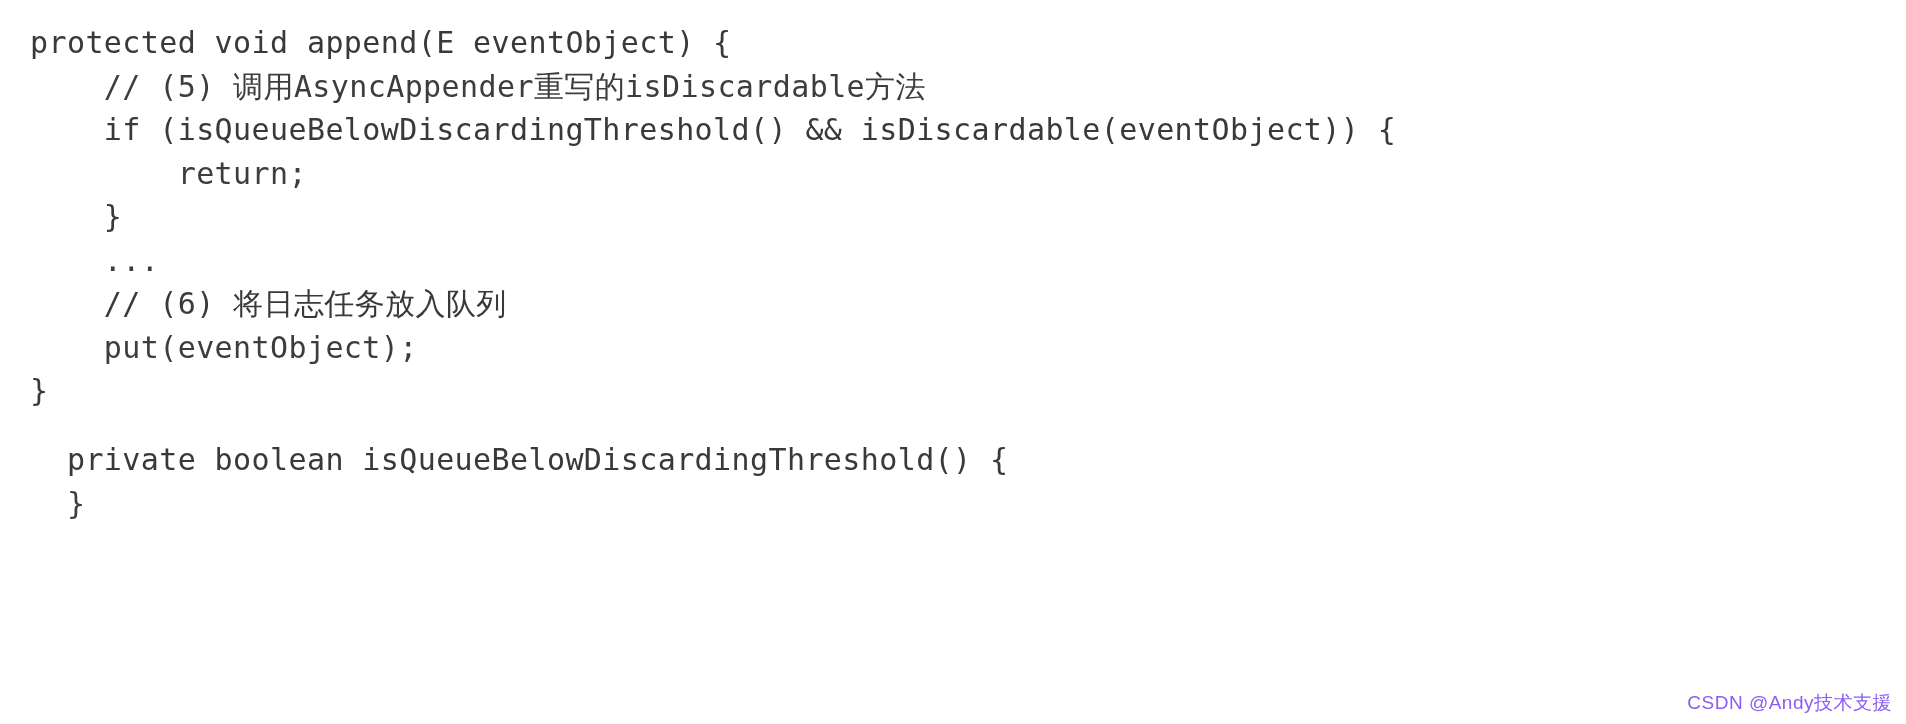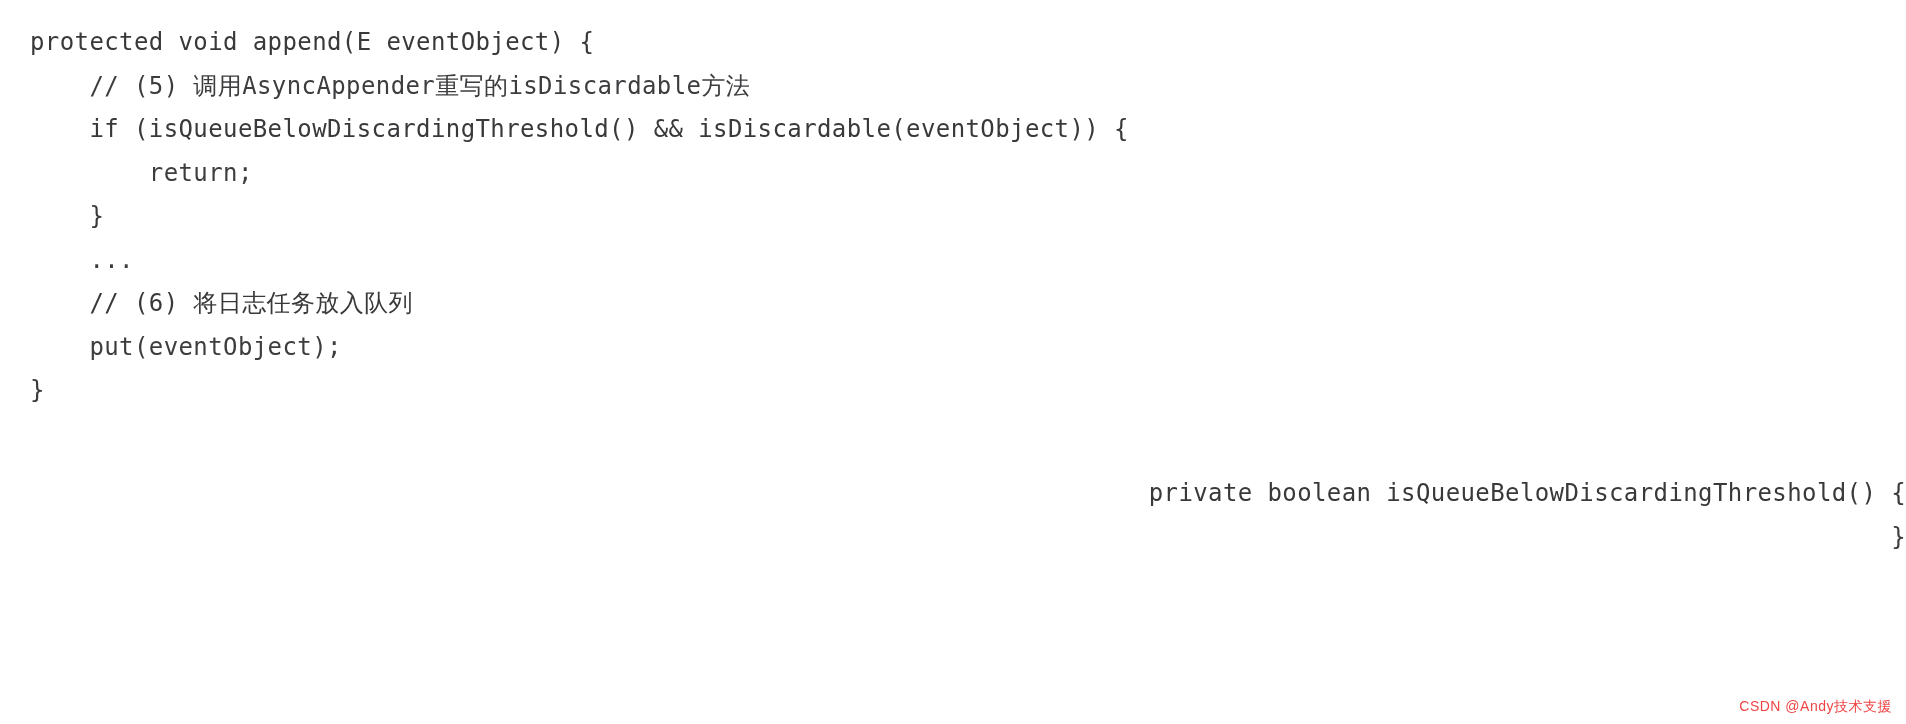--- a/index.html
+++ b/index.html
@@ -22,44 +22,44 @@
     background: #ffffff;
   }
 
   .code-block {
     position: absolute;
     left: 0;
     right: 0;
   }
 
   #block-append { top: 8px; }
-  #block-helper { top: 459px; text-align: right; }
+  #block-helper { top: 425px; }
 
   .code-line {
     white-space: pre;
     font-family: "DejaVu Sans Mono", "Liberation Mono", monospace;
-    font-size: 24px;
+    font-size: 30px;
     line-height: 43.5px;
     color: #3a3a3c;
     letter-spacing: 0.4px;
     padding-left: 30px;
     height: 43.5px;
   }
 
   
   .code-line:nth-child(odd)  { color: #39393b; }
   .code-line:nth-child(even) { color: #3d3d40; }
 
   #watermark {
     position: absolute;
     right: 14px;
     bottom: 8px;
     font-family: "Liberation Sans", "DejaVu Sans", sans-serif;
-    font-size: 14px;
-    color: #ef4444;
+    font-size: 19px;
+    color: #8b5cf6;
     letter-spacing: 0.5px;
     white-space: nowrap;
     user-select: none;
   }
 </style>
 </head>
 <body>
 
 <div id="code-page">
 

